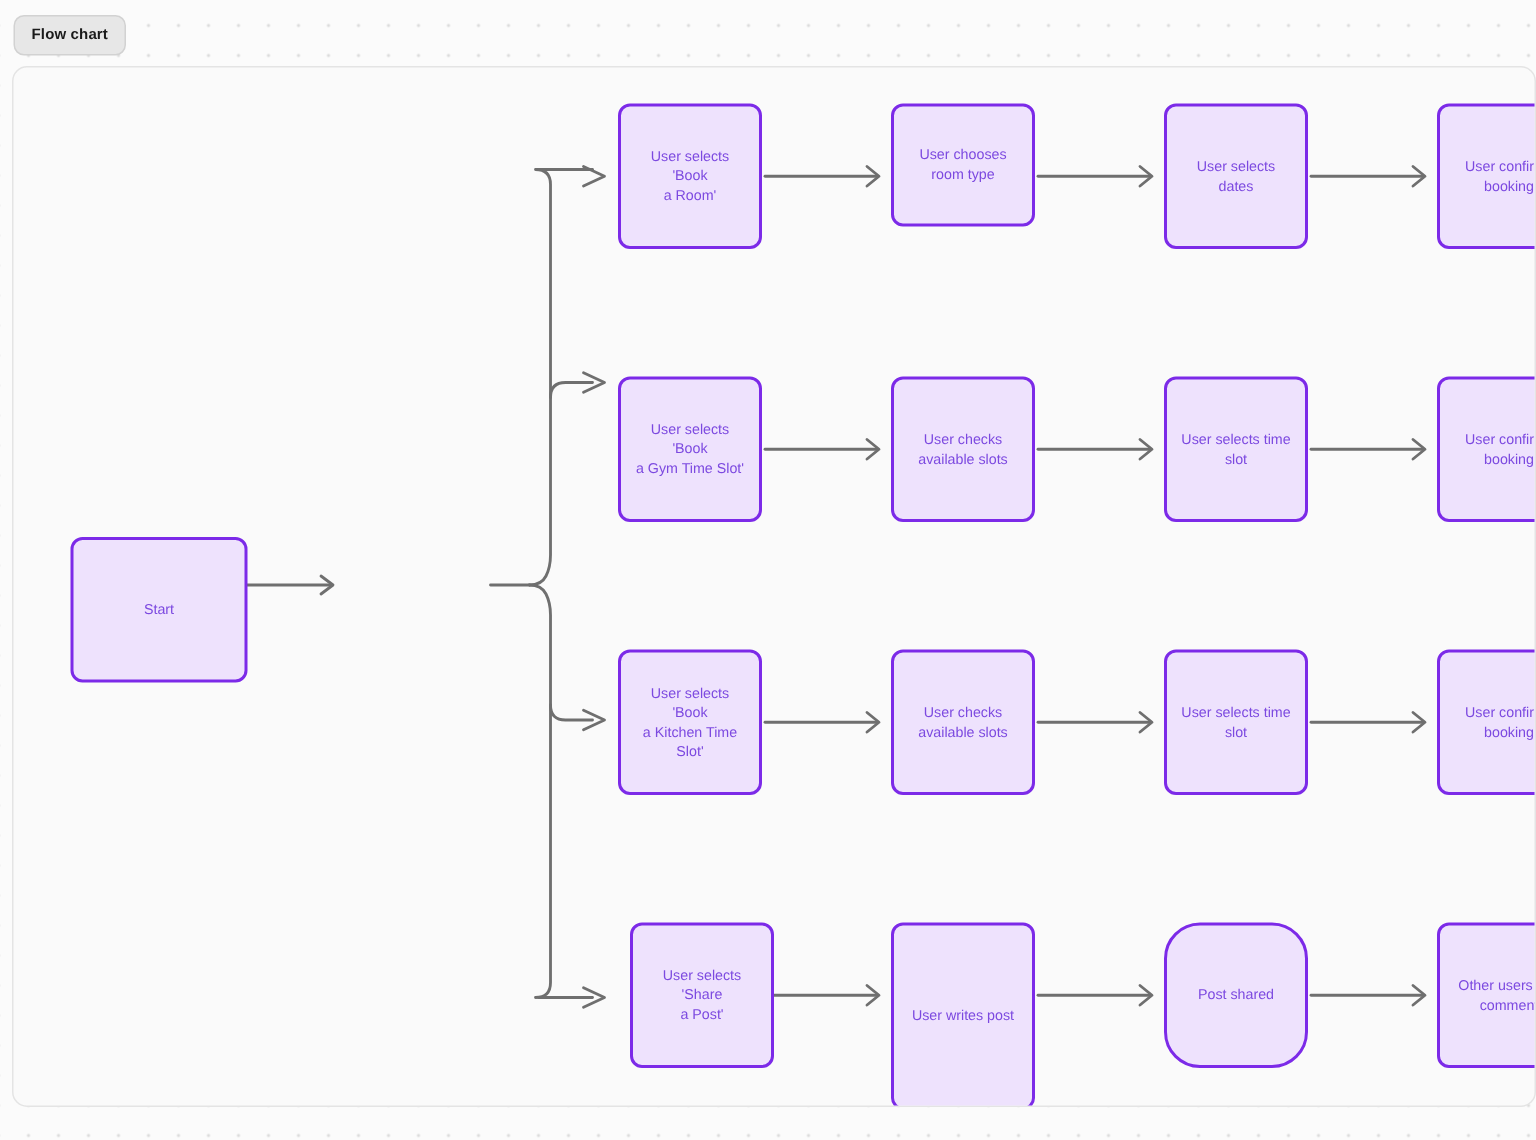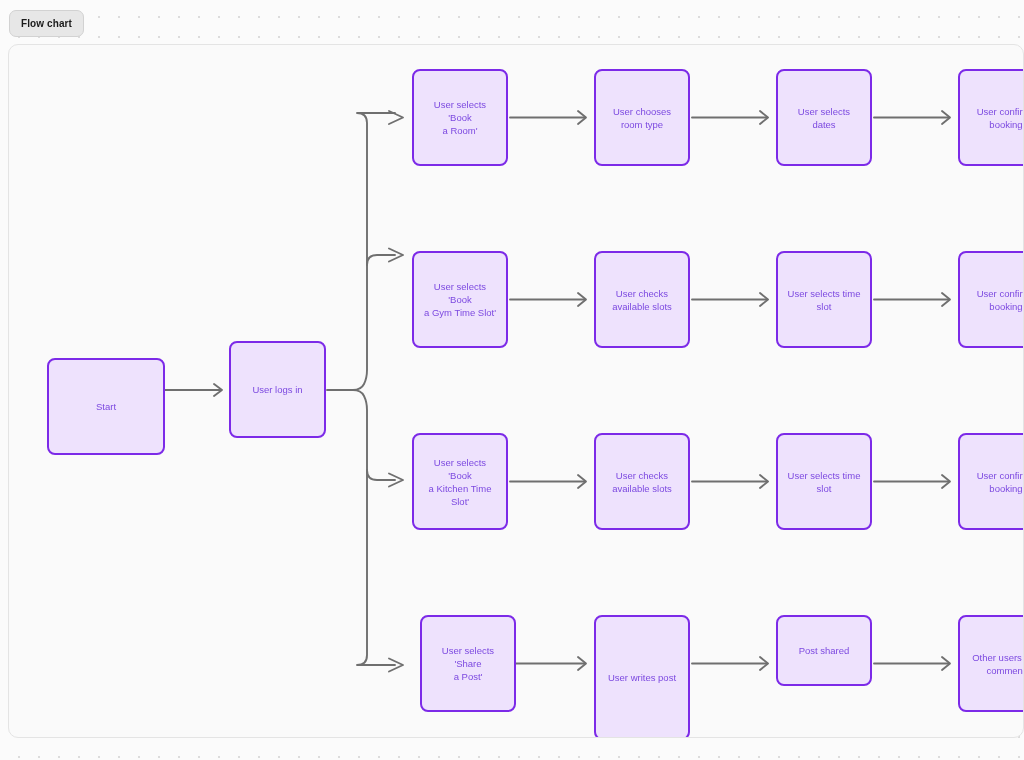--- a/index.html
+++ b/index.html
@@ -182,29 +182,26 @@
           <g>
             <path d="M865 618.5 H940"></path>
               <path d="M933 612 L941 618.5 L933 625"></path>
           </g>
         </g>
       </svg>
 
       <div class="node" style="left:38px;top:313px;width:118px;height:97px;">
         <span class="node-label">Start</span>
       </div>
-      <div class="node" style="left:220px;top:296px;width:97px;height:97px;">
-        <span class="node-label">User logs in</span>
-      </div>
 
       <div class="node" style="left:403px;top:24px;width:96px;height:97px;">
         <span class="node-label">User selects 'Book
 a Room'</span>
       </div>
-      <div class="node" style="left:585px;top:24px;width:96px;height:97px;">
+      <div class="node" style="left:585px;top:24px;width:96px;height:82px;">
         <span class="node-label">User chooses
 room type</span>
       </div>
       <div class="node" style="left:767px;top:24px;width:96px;height:97px;">
         <span class="node-label">User selects dates</span>
       </div>
       <div class="node" style="left:949px;top:24px;width:96px;height:97px;">
         <span class="node-label">User confirms
 booking</span>
       </div>
@@ -244,21 +241,21 @@
 booking</span>
       </div>
 
       <div class="node" style="left:411px;top:570px;width:96px;height:97px;">
         <span class="node-label">User selects 'Share
 a Post'</span>
       </div>
       <div class="node" style="left:585px;top:570px;width:96px;height:125px;">
         <span class="node-label">User writes post</span>
       </div>
-      <div class="node" style="left:767px;top:570px;width:96px;height:71px;">
+      <div class="node" style="left:767px;top:570px;width:96px;height:97px;border-radius:24px;">
         <span class="node-label">Post shared</span>
       </div>
       <div class="node" style="left:949px;top:570px;width:96px;height:97px;">
         <span class="node-label">Other users can
 comment</span>
       </div>
 
     </div>
   </div>
 </div>

